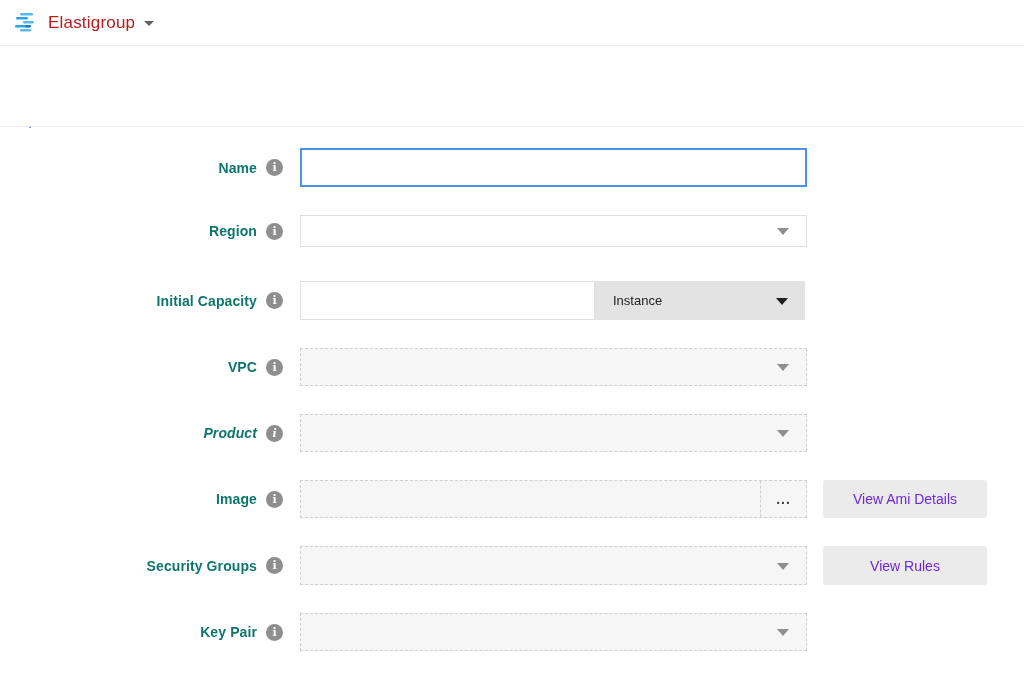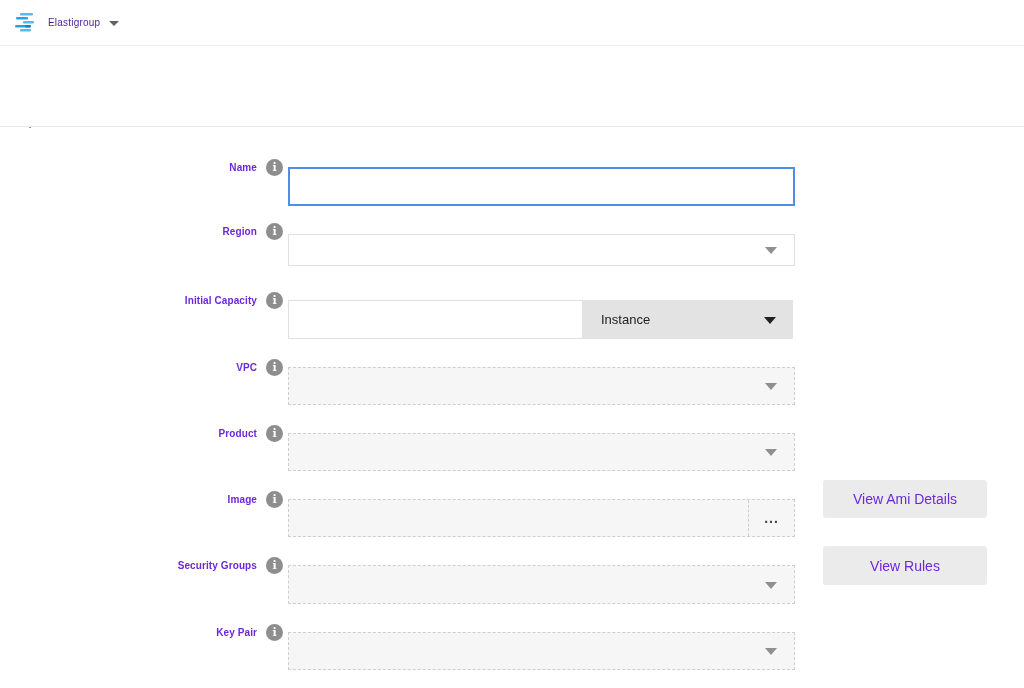--- a/index.html
+++ b/index.html
@@ -22,22 +22,22 @@
     top: 0; left: 0; right: 0;
     height: 46px;
     background: #ffffff;
     border-bottom: 1px solid #ececec;
     display: flex;
     align-items: center;
     padding-left: 14px;
   }
   .logo-icon { width: 26px; height: 26px; margin-right: 8px; }
   .app-title {
-    font-size: 10px;
-    color: #4c1d95;
+    font-size: 17px;
+    color: #b91c1c;
     letter-spacing: .2px;
   }
   .app-caret {
     width: 0; height: 0;
     border-left: 5px solid transparent;
     border-right: 5px solid transparent;
     border-top: 5px solid #5f6368;
     margin-left: 9px;
     margin-top: 2px;
   }
@@ -78,42 +78,42 @@
   .row { position: absolute; left: 0; width: 100%; }
   .label-wrap {
     position: absolute;
     left: 0; top: 0; bottom: 0;
     width: 283px;
     display: flex;
     align-items: center;
     justify-content: flex-end;
   }
   .field-label {
-    font-size: 10px;
+    font-size: 14px;
     font-weight: bold;
-    color: #6d28d9;
+    color: #0f766e;
     letter-spacing: .1px;
   }
   .info-icon {
     width: 17px; height: 17px;
     margin-left: 9px;
     border-radius: 50%;
     background: #8e8e8e;
     color: #ffffff;
     font-size: 11px;
     font-weight: bold;
     font-family: "DejaVu Serif", serif;
     display: flex;
     align-items: center;
     justify-content: center;
     line-height: 1;
     cursor: pointer;
     flex: 0 0 auto;
   }
-  .ctrl { position: absolute; left: 288px; margin-top: 19px; }
+  .ctrl { position: absolute; left: 300px; }
 
   input.text-input {
     width: 100%; height: 100%;
     border: 1px solid #e0e0e0;
     background: #ffffff;
     outline: none;
     font-size: 14px;
     padding: 0 12px;
     font-family: inherit;
     color: #3c4043;
@@ -193,21 +193,21 @@
     display: flex;
     align-items: center;
     justify-content: center;
   }
 
   
   .row-name      { top: 20px;  height: 39px; }
   .row-region    { top: 87px;  height: 32px; }
   .row-capacity  { top: 153px; height: 39px; }
   .row-vpc       { top: 220px; height: 38px; }
-  .row-product   { top: 286px; height: 38px; }
+  .row-product   { top: 286px; height: 38px; font-style: italic; }
   .row-image     { top: 352px; height: 38px; text-decoration: underline; }
   .row-secgroups { top: 418px; height: 39px; padding-left: 40px; }
   .row-keypair   { top: 485px; height: 38px; }
   .ctrl, .side-btn { top: 0; height: 100%; }
 </style>
 </head>
 <body>
 
 <div class="screen">
 

